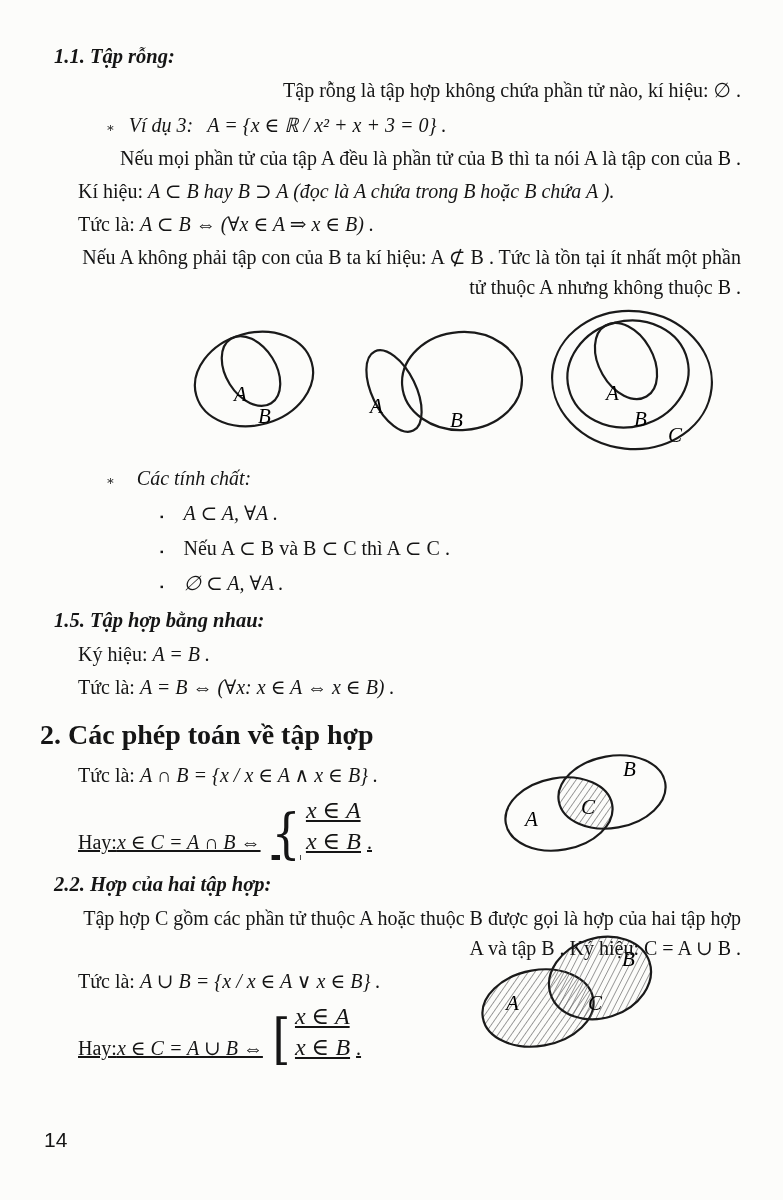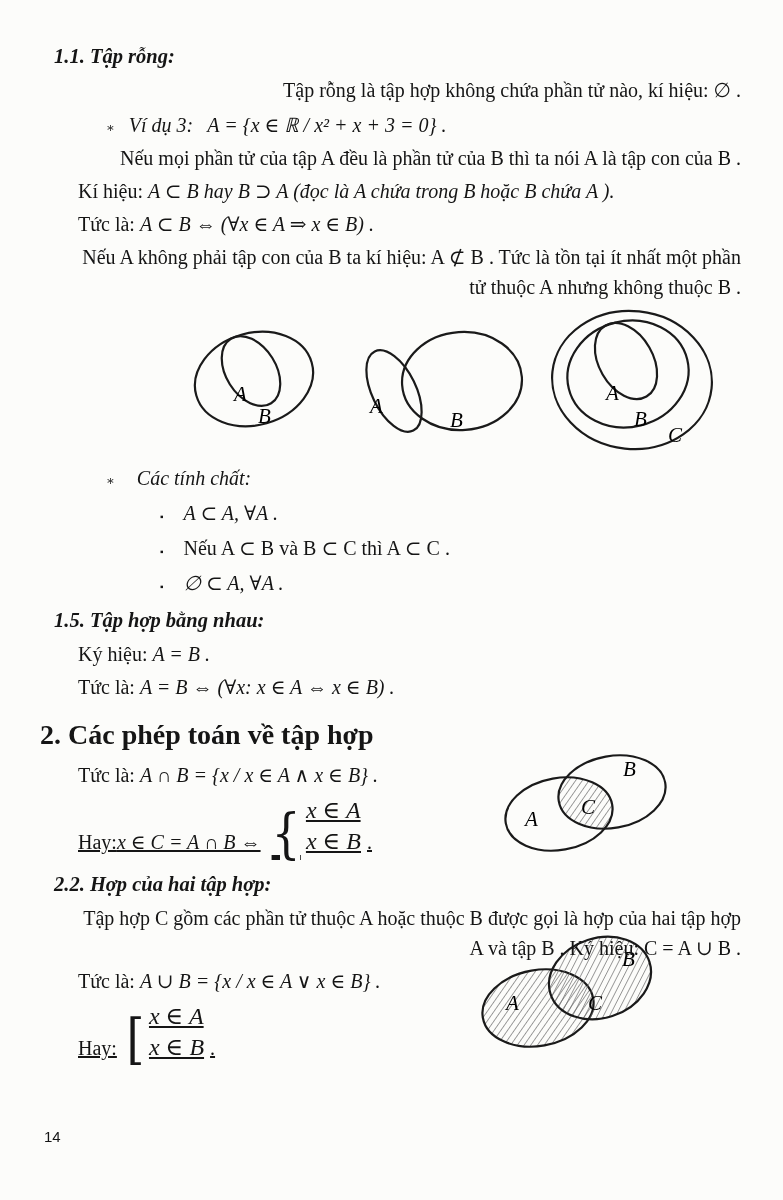--- a/index.html
+++ b/index.html
@@ -36,21 +36,21 @@
   .sq-bullet { font-size:10px; }
 
   .venn-row { display:flex; gap:20px; padding-left:132px; margin:6px 0 0; align-items:center; }
   svg.venn { display:block; }
   .venn-label { font-style:italic; font-size:21px; font-family:"Liberation Serif","DejaVu Serif",serif; }
 
   .venn-float-int { float:right; margin:-16px 70px 0 0; }
   .venn-float-uni { float:right; margin:-40px 75px 0 0; }
   .clearfix::after { content:""; display:block; clear:both; }
 
-  .page-num { position:absolute; left:44px; top:1128px; font-size:15px;
+  .page-num { position:absolute; left:44px; top:1128px; font-size:21px;
               font-family:"Liberation Sans","DejaVu Sans",sans-serif; }
   .defs-holder { position:absolute; width:0; height:0; overflow:hidden; }
 </style>
 </head>
 <body>
 
 <div class="defs-holder">
   <svg width="0" height="0" aria-hidden="true">
     <defs>
       <pattern id="hatch" patternUnits="userSpaceOnUse" width="5.5" height="5.5" patternTransform="rotate(45)">
@@ -173,20 +173,21 @@
         <text class="venn-label" x="36" y="84">A</text>
         <text class="venn-label" x="152" y="40">B</text>
         <text class="venn-label" x="118" y="84">C</text>
       </svg>
       <div class="eq-line">
         <span class="eq-label">Tức là:</span>
         <span class="formula">A ∪ B = {x /  x ∈ A ∨ x ∈ B} .</span>
       </div>
       <div class="hay-row">
         <span class="eq-label">Hay:</span>
+        <span class="formula">x ∈ C = A ∪ B ⇔</span>
         <span class="big-delim">[</span>
         <span class="cases">
           <span class="case">x ∈ A</span>
           <span class="case">x ∈ B</span>
         </span>
         <span class="hay-suffix">.</span>
       </div>
     </div>
 
   </div>

